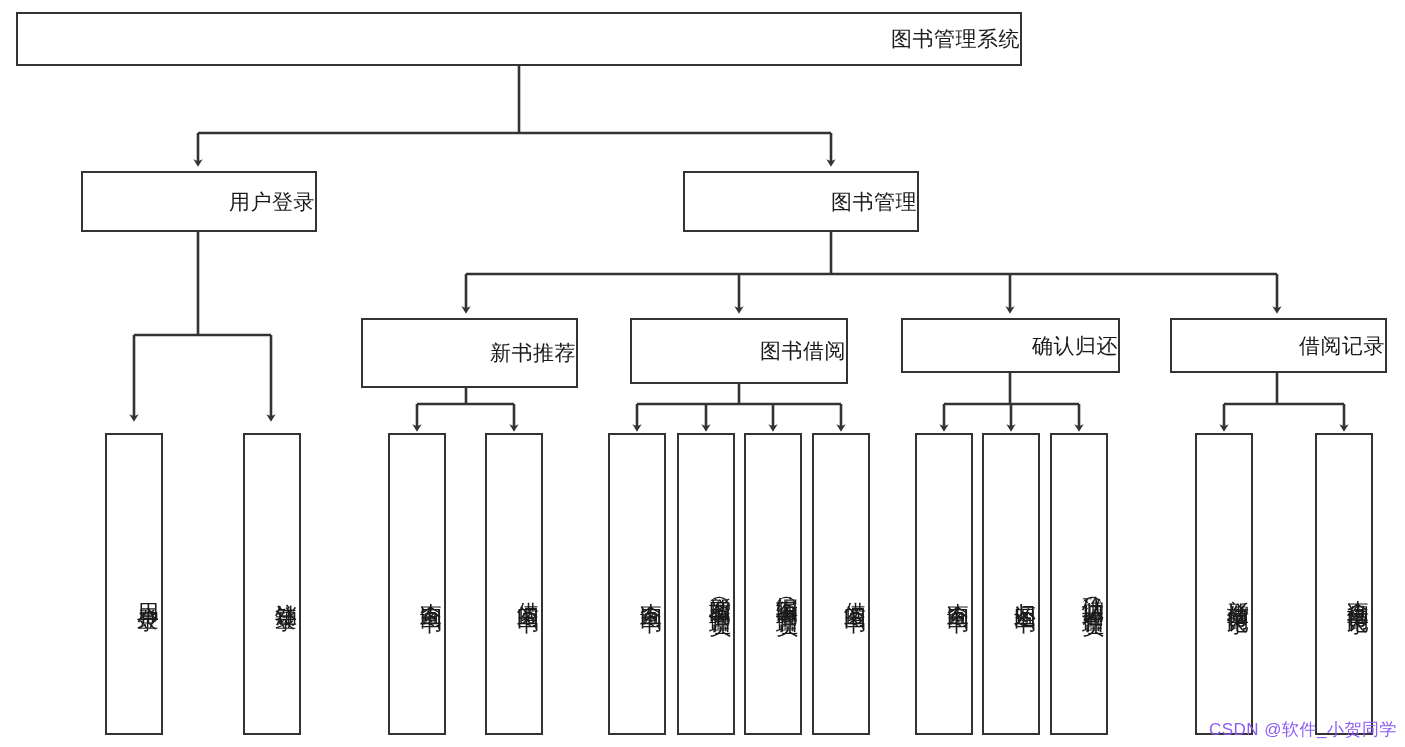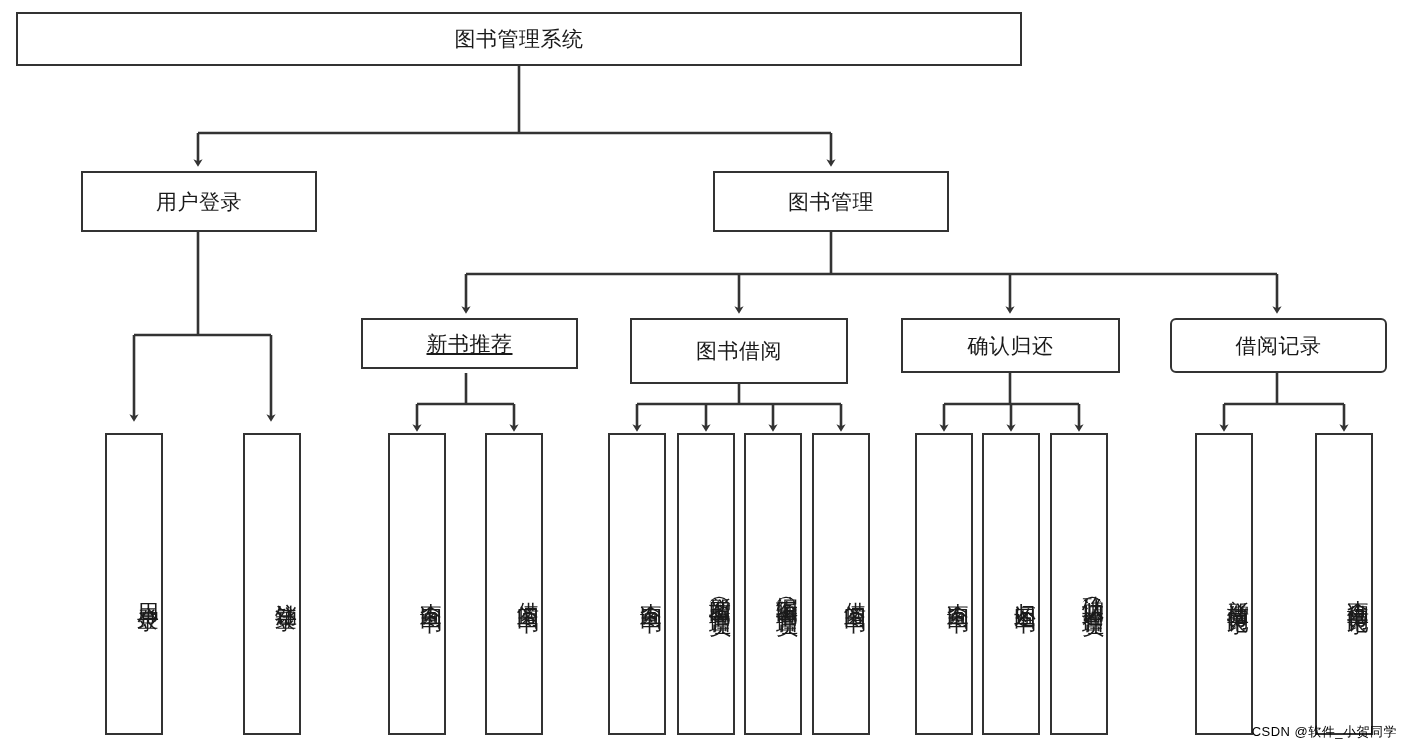--- a/index.html
+++ b/index.html
@@ -24,21 +24,21 @@
     width: 1405px;
     height: 747px;
   }
   .node {
     position: absolute;
     box-sizing: border-box;
     border: 2px solid #333333;
     background: #ffffff;
     display: flex;
     align-items: center;
-    justify-content: center;
+    justify-content: flex-end;
     color: #1a1a1a;
     letter-spacing: 0.5px;
   }
   .node.horizontal {
     font-size: 21px;
   }
   .node.vertical {
     writing-mode: vertical-rl;
     text-orientation: upright;
     font-size: 22px;
@@ -50,22 +50,22 @@
   }
   .node.vertical .vtext {
     writing-mode: vertical-rl;
     text-orientation: upright;
     white-space: nowrap;
   }
   #watermark {
     position: absolute;
     right: 8px;
     bottom: 6px;
-    font-size: 13px;
-    color: #000000;
+    font-size: 17px;
+    color: #8b5cf6;
     white-space: nowrap;
     letter-spacing: 0.5px;
   }
 </style>
 </head>
 <body>
 
 <div id="canvas">
 
   <svg id="edges" viewBox="0 0 1405 747" xmlns="http://www.w3.org/2000/svg">
@@ -118,34 +118,34 @@
     </g>
   </svg>
 
   <div class="node horizontal" style="left:16px; top:12px; width:1006px; height:54px;">
     <span>图书管理系统</span>
   </div>
 
   <div class="node horizontal" style="left:81px; top:171px; width:236px; height:61px;">
     <span>用户登录</span>
   </div>
-  <div class="node horizontal" style="left:713px; top:171px; width:236px; height:61px;">
+  <div class="node horizontal" style="left:683px; top:171px; width:236px; height:61px;">
     <span>图书管理</span>
   </div>
 
-  <div class="node horizontal" style="left:361px; top:318px; width:217px; height:51px;text-decoration:underline;">
+  <div class="node horizontal" style="left:361px; top:318px; width:217px; height:70px;">
     <span>新书推荐</span>
   </div>
   <div class="node horizontal" style="left:630px; top:318px; width:218px; height:66px;">
     <span>图书借阅</span>
   </div>
   <div class="node horizontal" style="left:901px; top:318px; width:219px; height:55px;">
     <span>确认归还</span>
   </div>
-  <div class="node horizontal" style="left:1170px; top:318px; width:217px; height:55px;border-radius:6px;">
+  <div class="node horizontal" style="left:1170px; top:318px; width:217px; height:55px;">
     <span>借阅记录</span>
   </div>
 
   <div class="node vertical" style="left:105px; top:433px; width:58px; height:302px;">
     <span class="vtext">用户登录</span>
   </div>
   <div class="node vertical" style="left:243px; top:433px; width:58px; height:302px;">
     <span class="vtext">注销登录</span>
   </div>
 

